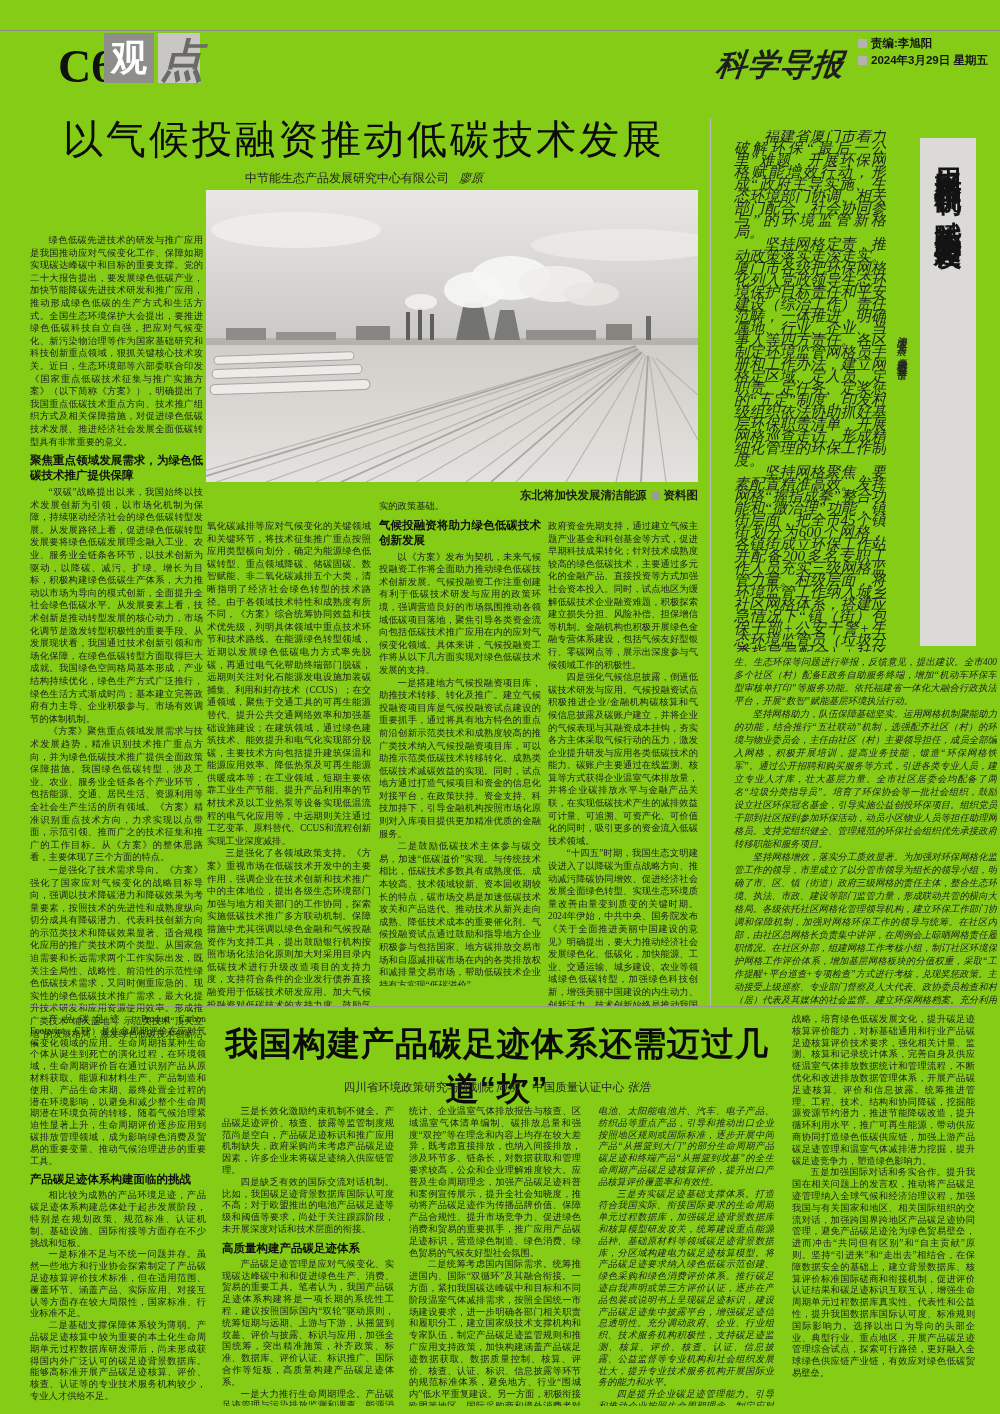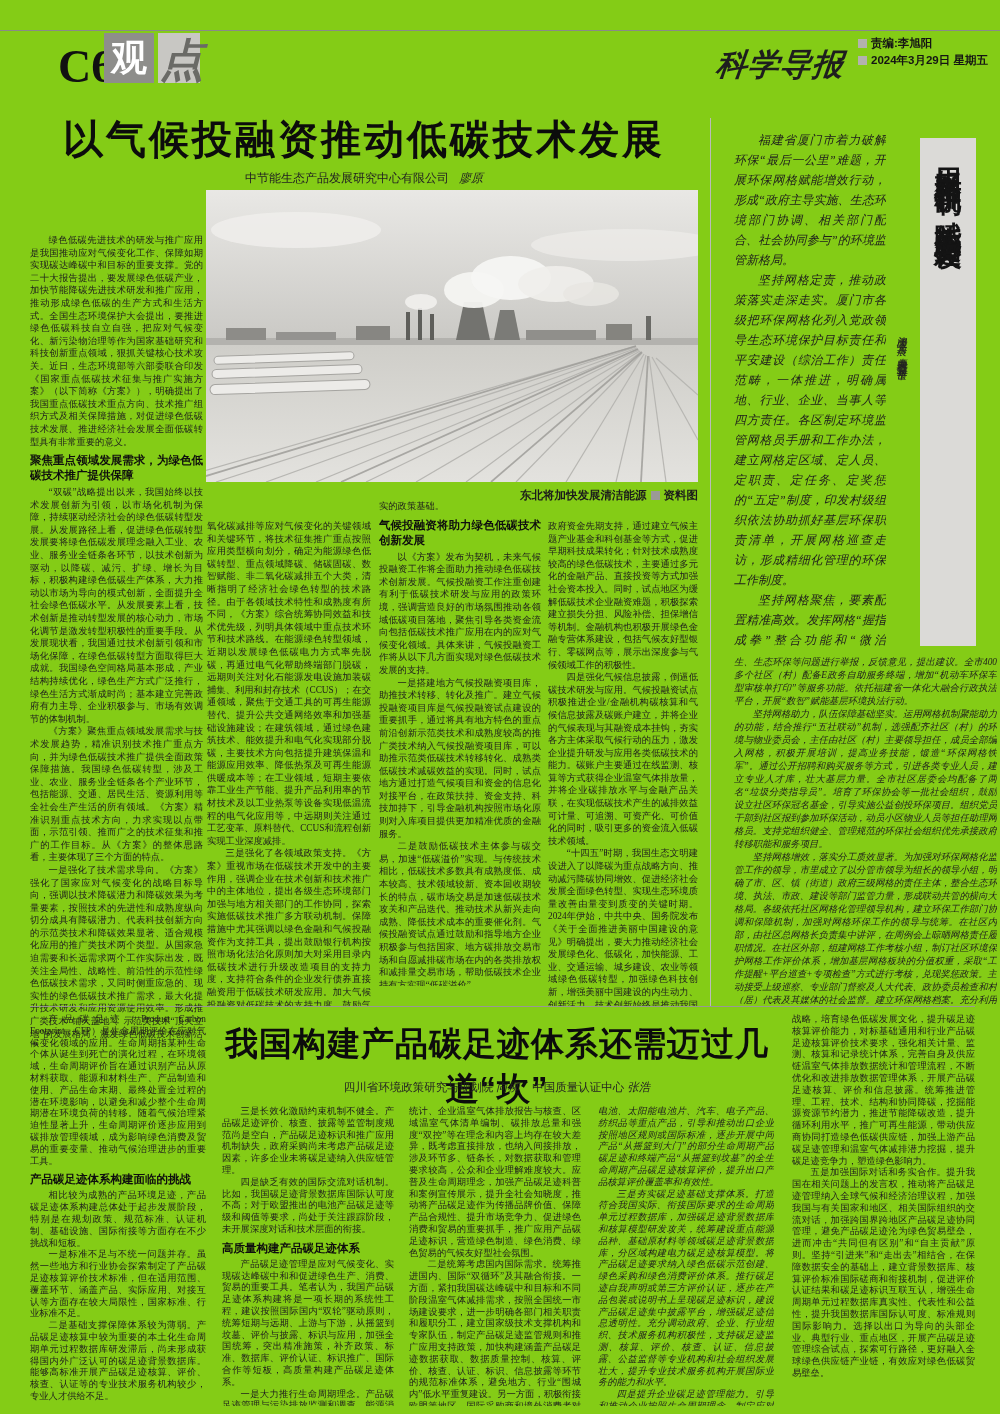--- a/index.html
+++ b/index.html
@@ -14,40 +14,40 @@
   .logo-box2{left:158px;top:33px;width:42px;height:50px;background:#c8c7c3;}
   .logo-box2 span{position:absolute;left:2px;top:-2px;font-size:44px;font-style:italic;font-weight:bold;color:#6a6a66;font-family:"Liberation Serif",serif;}
   .masthead{left:716px;top:44px;width:150px;font-size:31px;font-weight:bold;font-style:italic;
             transform:skewX(-6deg);color:#1e1e1e;font-family:"Liberation Serif",serif;letter-spacing:1px;}
   .ed-row{left:858px;width:140px;height:14px;display:flex;align-items:center;gap:4px;
           font-family:"Liberation Sans",sans-serif;font-size:11.5px;font-weight:bold;color:#141414;}
   .ed-row .sq{width:9px;height:9px;background:#b3b2ae;flex:0 0 auto;}
   .r1{top:36px;} .r2{top:53px;}
   
   .main-headline{left:30px;top:112px;width:668px;text-align:center;font-family:"Liberation Sans","DejaVu Sans",sans-serif;
-                 font-size:40px;font-weight:bold;letter-spacing:3px;color:#0c0c0c;}
+                 font-size:40px;font-weight:normal;letter-spacing:3px;color:#0c0c0c;}
   .main-byline{left:30px;top:170px;width:668px;text-align:center;font-size:12px;color:#222;
                font-family:"Liberation Sans",sans-serif;}
   .kai{font-style:italic;font-family:"Liberation Serif",serif;}
   .photo{left:206px;top:190px;width:492px;height:292px;background:#d8d7d3;}
   .caption{left:206px;top:488px;width:492px;text-align:right;font-size:11.5px;font-weight:bold;
            font-family:"Liberation Sans",sans-serif;color:#1b1b1b;display:flex;justify-content:flex-end;align-items:center;gap:4px;}
   .caption .sq{width:9px;height:9px;background:#9b9a96;display:inline-block;}
   .bodycol{text-align:justify;overflow:hidden;font-size:9.3px;line-height:12.6px;color:#1d1d1d;}
   .bodycol .para{text-indent:2em;}
   .bodycol .para.cont{text-indent:0;}
   .bodycol .subhead{font-family:"Liberation Sans","DejaVu Sans",sans-serif;font-weight:bold;
                     font-size:11.5px;line-height:15px;margin:5px 0 3px 0;text-indent:0;color:#0e0e0e;}
   .m-col1{left:30px;top:194px;width:173px;height:812px;margin-top:40px;}
   .m-col2{left:207px;top:520px;width:164px;height:486px;}
   .m-col3{left:379px;top:500px;width:162px;height:486px;}
   .m-col4{left:548px;top:520px;width:150px;height:486px;}
   
   .vdivider{left:710px;top:118px;width:1px;height:888px;background:#bcbbb8;}
-  .sb-coltop{left:734px;top:130px;width:152px;height:522px;font-size:12px;line-height:20px;}
+  .sb-coltop{left:734px;top:130px;width:152px;height:522px;font-size:15px;line-height:12px;}
   .sb-coltop .para,.sb-colbot .para{font-style:italic;}
   .sb-byline{left:894px;top:328px;height:318px;writing-mode:vertical-rl;font-size:10px;color:#222;
              font-style:italic;letter-spacing:1px;}
   .sb-titlebox{left:920px;top:138px;width:56px;height:508px;background:#dbdad7;display:flex;justify-content:center;}
   .sb-title{writing-mode:vertical-rl;font-family:"Liberation Sans","DejaVu Sans",sans-serif;
             font-weight:bold;font-size:27px;letter-spacing:3px;color:#141414;margin-top:8px;}
   .sb-colbot{left:734px;top:656px;width:263px;height:348px;font-size:9.4px;line-height:13px;}
   
   .hdivider{left:30px;top:1006px;width:945px;height:1px;background:#989794;}
   .b-headline{left:213px;top:1022px;width:568px;text-align:center;font-family:"Liberation Sans","DejaVu Sans",sans-serif;

